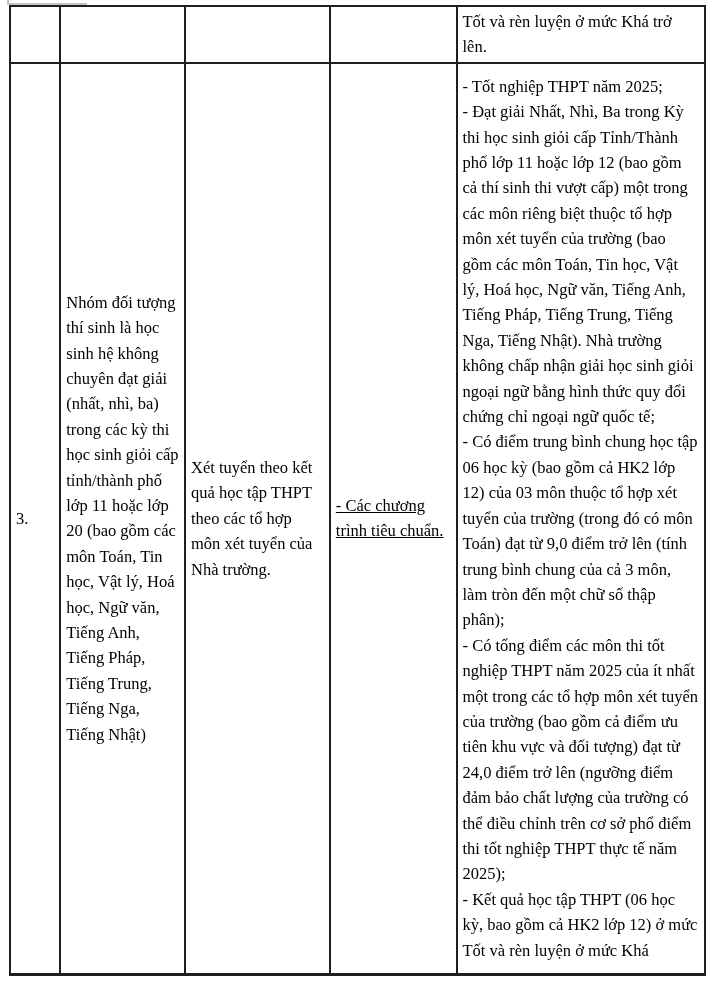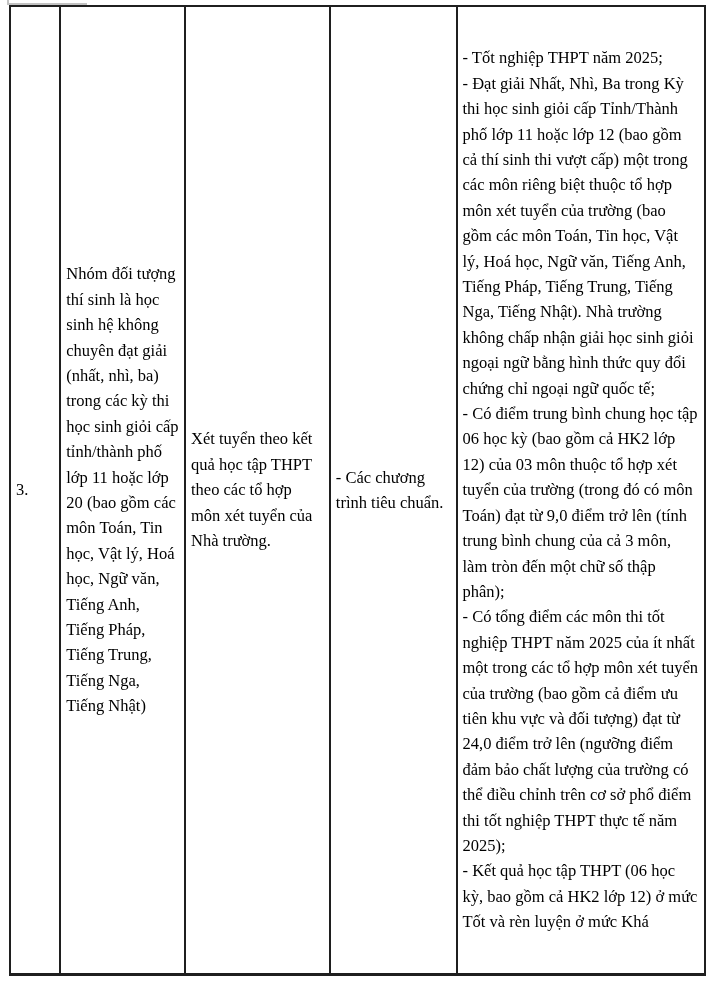--- a/index.html
+++ b/index.html
@@ -50,34 +50,41 @@
     box-sizing: border-box;
   }
   table.doc-table {
     border: 2px solid #1f1f1f;
     border-bottom-width: 3px;
   }
   tr.row-top { height: 51px; }
   td.col-no    { width: 50px;  text-align: center; }
   td.col-group { width: 124px; }
   td.col-method{ width: 144px; margin-left: 24px; }
-  td.col-prog  { width: 126px; }
+  td.col-prog  { width: 126px; text-decoration: underline; }
   td.col-req   { width: 247px; vertical-align: top; }
   .prewrap { white-space: pre-wrap; }
   td.top-align { vertical-align: top; }
 </style>
 </head>
 <body>
 
 <div class="page">
 
   <div class="artifact"></div>
 
   <table class="doc-table">
     <tbody>
+        <tr class="row-top">
+      <td class="col-no"></td>
+      <td class="col-group"></td>
+      <td class="col-method"></td>
+      <td class="col-prog"></td>
+      <td class="col-req prewrap">Tốt và rèn luyện ở mức Khá trở lên.</td>
+    </tr>
     <tr>
       <td class="col-no">3.</td>
       <td class="col-group">Nhóm đối tượng thí sinh là học sinh hệ không chuyên đạt giải (nhất, nhì, ba) trong các kỳ thi học sinh giỏi cấp tỉnh/thành phố lớp 11 hoặc lớp 20 (bao gồm các môn Toán, Tin học, Vật lý, Hoá học, Ngữ văn, Tiếng Anh, Tiếng Pháp, Tiếng Trung, Tiếng Nga, Tiếng Nhật)</td>
       <td class="col-method">Xét tuyển theo kết quả học tập THPT theo các tổ hợp môn xét tuyển của Nhà trường.</td>
       <td class="col-prog">- Các chương trình tiêu chuẩn.</td>
       <td class="col-req prewrap top-align">- Tốt nghiệp THPT năm 2025;
 - Đạt giải Nhất, Nhì, Ba trong Kỳ thi học sinh giỏi cấp Tỉnh/Thành phố lớp 11 hoặc lớp 12 (bao gồm cả thí sinh thi vượt cấp) một trong các môn riêng biệt thuộc tổ hợp môn xét tuyển của trường (bao gồm các môn Toán, Tin học, Vật lý, Hoá học, Ngữ văn, Tiếng Anh, Tiếng Pháp, Tiếng Trung, Tiếng Nga, Tiếng Nhật). Nhà trường không chấp nhận giải học sinh giỏi ngoại ngữ bằng hình thức quy đổi chứng chỉ ngoại ngữ quốc tế;
 - Có điểm trung bình chung học tập 06 học kỳ (bao gồm cả HK2 lớp 12) của 03 môn thuộc tổ hợp xét tuyển của trường (trong đó có môn Toán) đạt từ 9,0 điểm trở lên (tính trung bình chung của cả 3 môn, làm tròn đến một chữ số thập phân);
 - Có tổng điểm các môn thi tốt nghiệp THPT năm 2025 của ít nhất một trong các tổ hợp môn xét tuyển của trường (bao gồm cả điểm ưu tiên khu vực và đối tượng) đạt từ 24,0 điểm trở lên (ngưỡng điểm đảm bảo chất lượng của trường có thể điều chỉnh trên cơ sở phổ điểm thi tốt nghiệp THPT thực tế năm 2025);
 - Kết quả học tập THPT (06 học kỳ, bao gồm cả HK2 lớp 12) ở mức Tốt và rèn luyện ở mức Khá</td>

